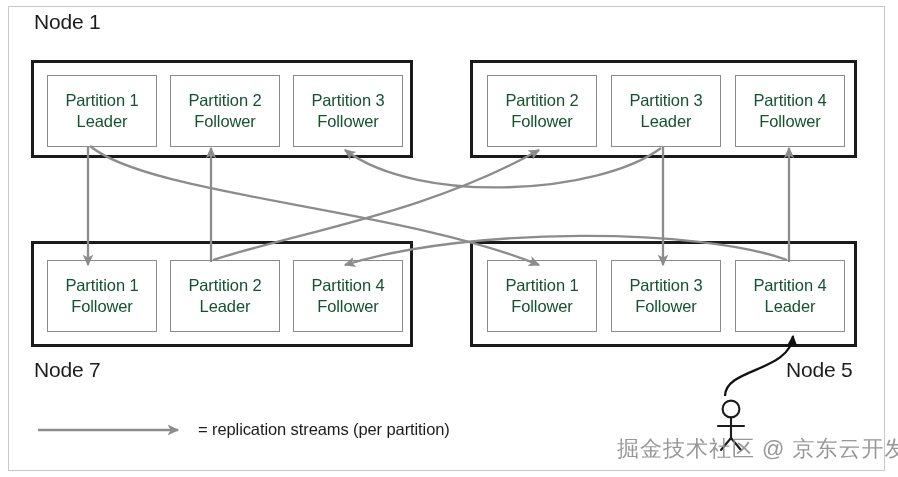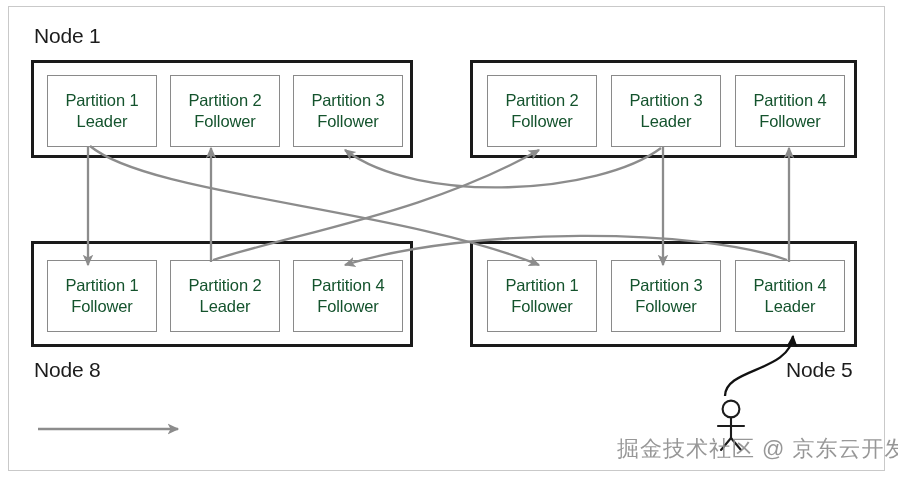--- a/index.html
+++ b/index.html
@@ -117,23 +117,23 @@
     opacity: 0.92;
   }
 </style>
 </head>
 <body>
 
 <div id="canvas">
 
   <div id="page-frame"></div>
 
-  <div class="node-label" style="left:34px; top:24px;">Node 1</div>
+  <div class="node-label" style="left:34px; top:10px;">Node 1</div>
   <div class="node-label" style="left:786px; top:26px;margin-top:46px;">Node 2</div>
-  <div class="node-label" style="left:34px; top:358px;">Node 8</div>
+  <div class="node-label" style="left:34px; top:358px;">Node 7</div>
   <div class="node-label" style="left:786px; top:358px;">Node 5</div>
 
   <div class="node-box" style="left:31px; top:60px; width:382px; height:98px;">
     <div class="partition-box" style="left:13px; top:12px; width:110px; height:72px;">
       <span class="partition-line">Partition 1</span>
       <span class="partition-line">Leader</span>
     </div>
     <div class="partition-box" style="left:136px; top:12px; width:110px; height:72px;">
       <span class="partition-line">Partition 2</span>
       <span class="partition-line">Follower</span>
@@ -223,20 +223,21 @@
 
   <div id="legend">
     <svg width="152" height="18" viewBox="0 0 152 18">
       <defs>
         <marker id="ah-legend" viewBox="0 0 10 10" refX="8.6" refY="5" markerWidth="5.2" markerHeight="5.2" orient="auto-start-reverse">
           <path d="M 0 0.6 L 9.6 5 L 0 9.4 L 2.4 5 Z" fill="#8c8c8c"></path>
         </marker>
       </defs>
       <path d="M 2 9 L 142 9" fill="none" stroke="#8c8c8c" stroke-width="2.3" marker-end="url(#ah-legend)"></path>
     </svg>
+    <span id="legend-text">= replication streams (per partition)</span>
   </div>
 
 
   <svg id="client-figure" viewBox="0 0 38 56">
     <g fill="none" stroke="#1c1c1c" stroke-width="2.1" stroke-linecap="round">
       <circle cx="19" cy="11" r="8.4"></circle>
       <path d="M 19 19.6 L 19 40"></path>
       <path d="M 6 28 L 32 28"></path>
       <path d="M 19 40 L 9 52"></path>
       <path d="M 19 40 L 29 52"></path>

